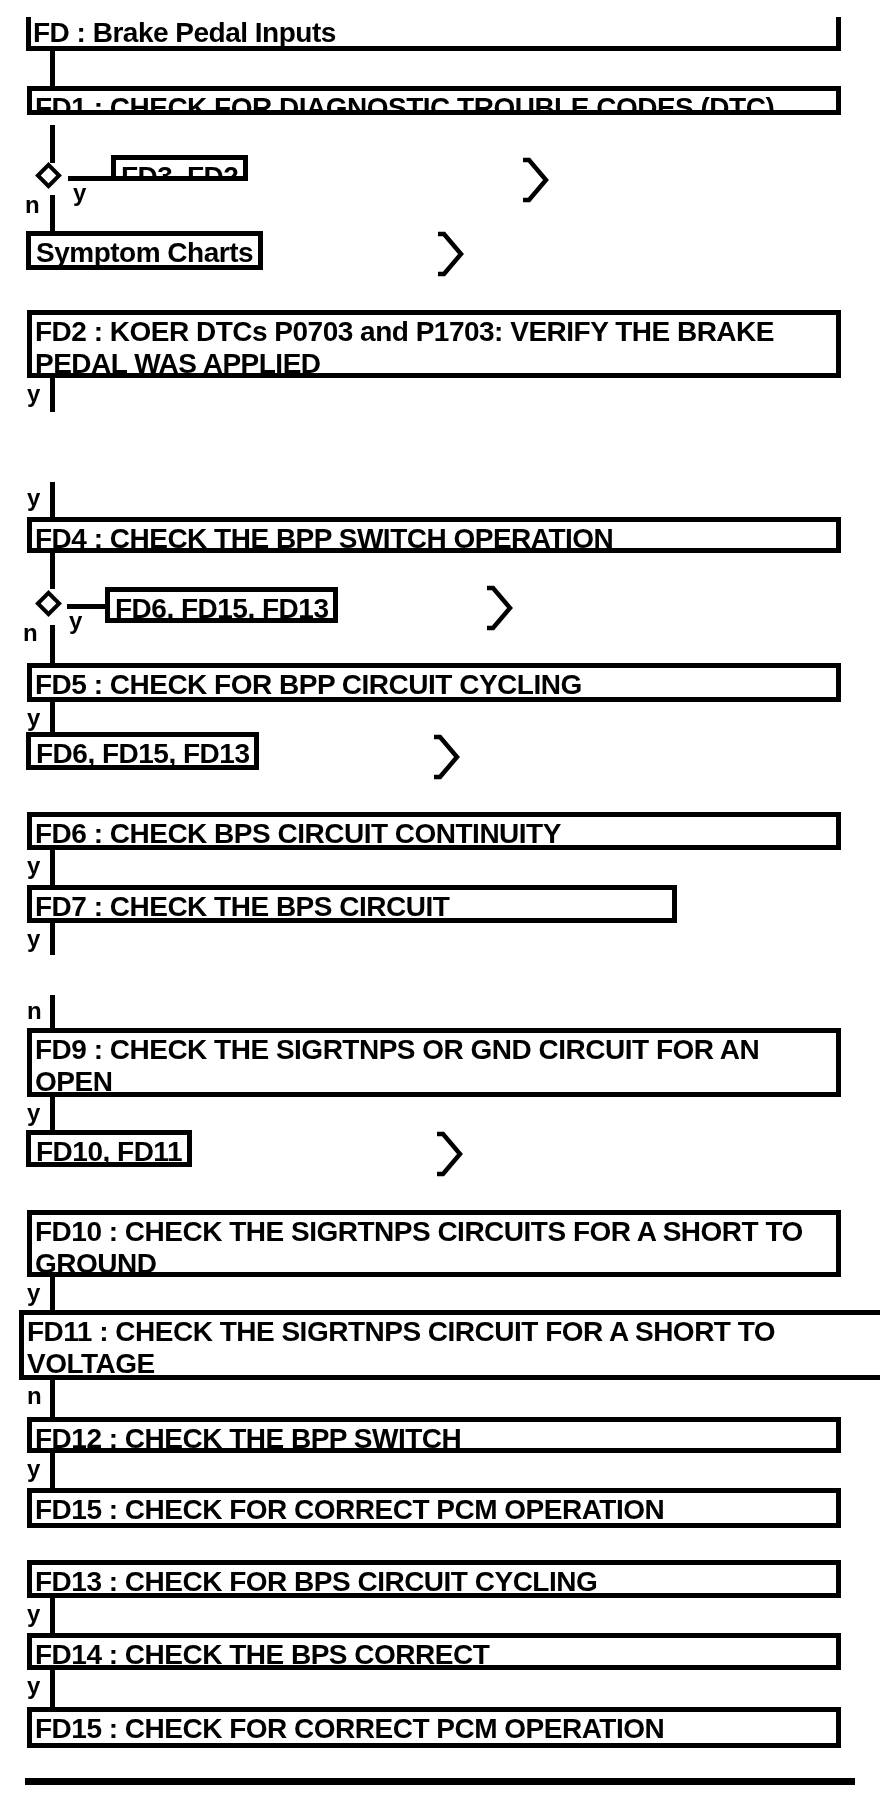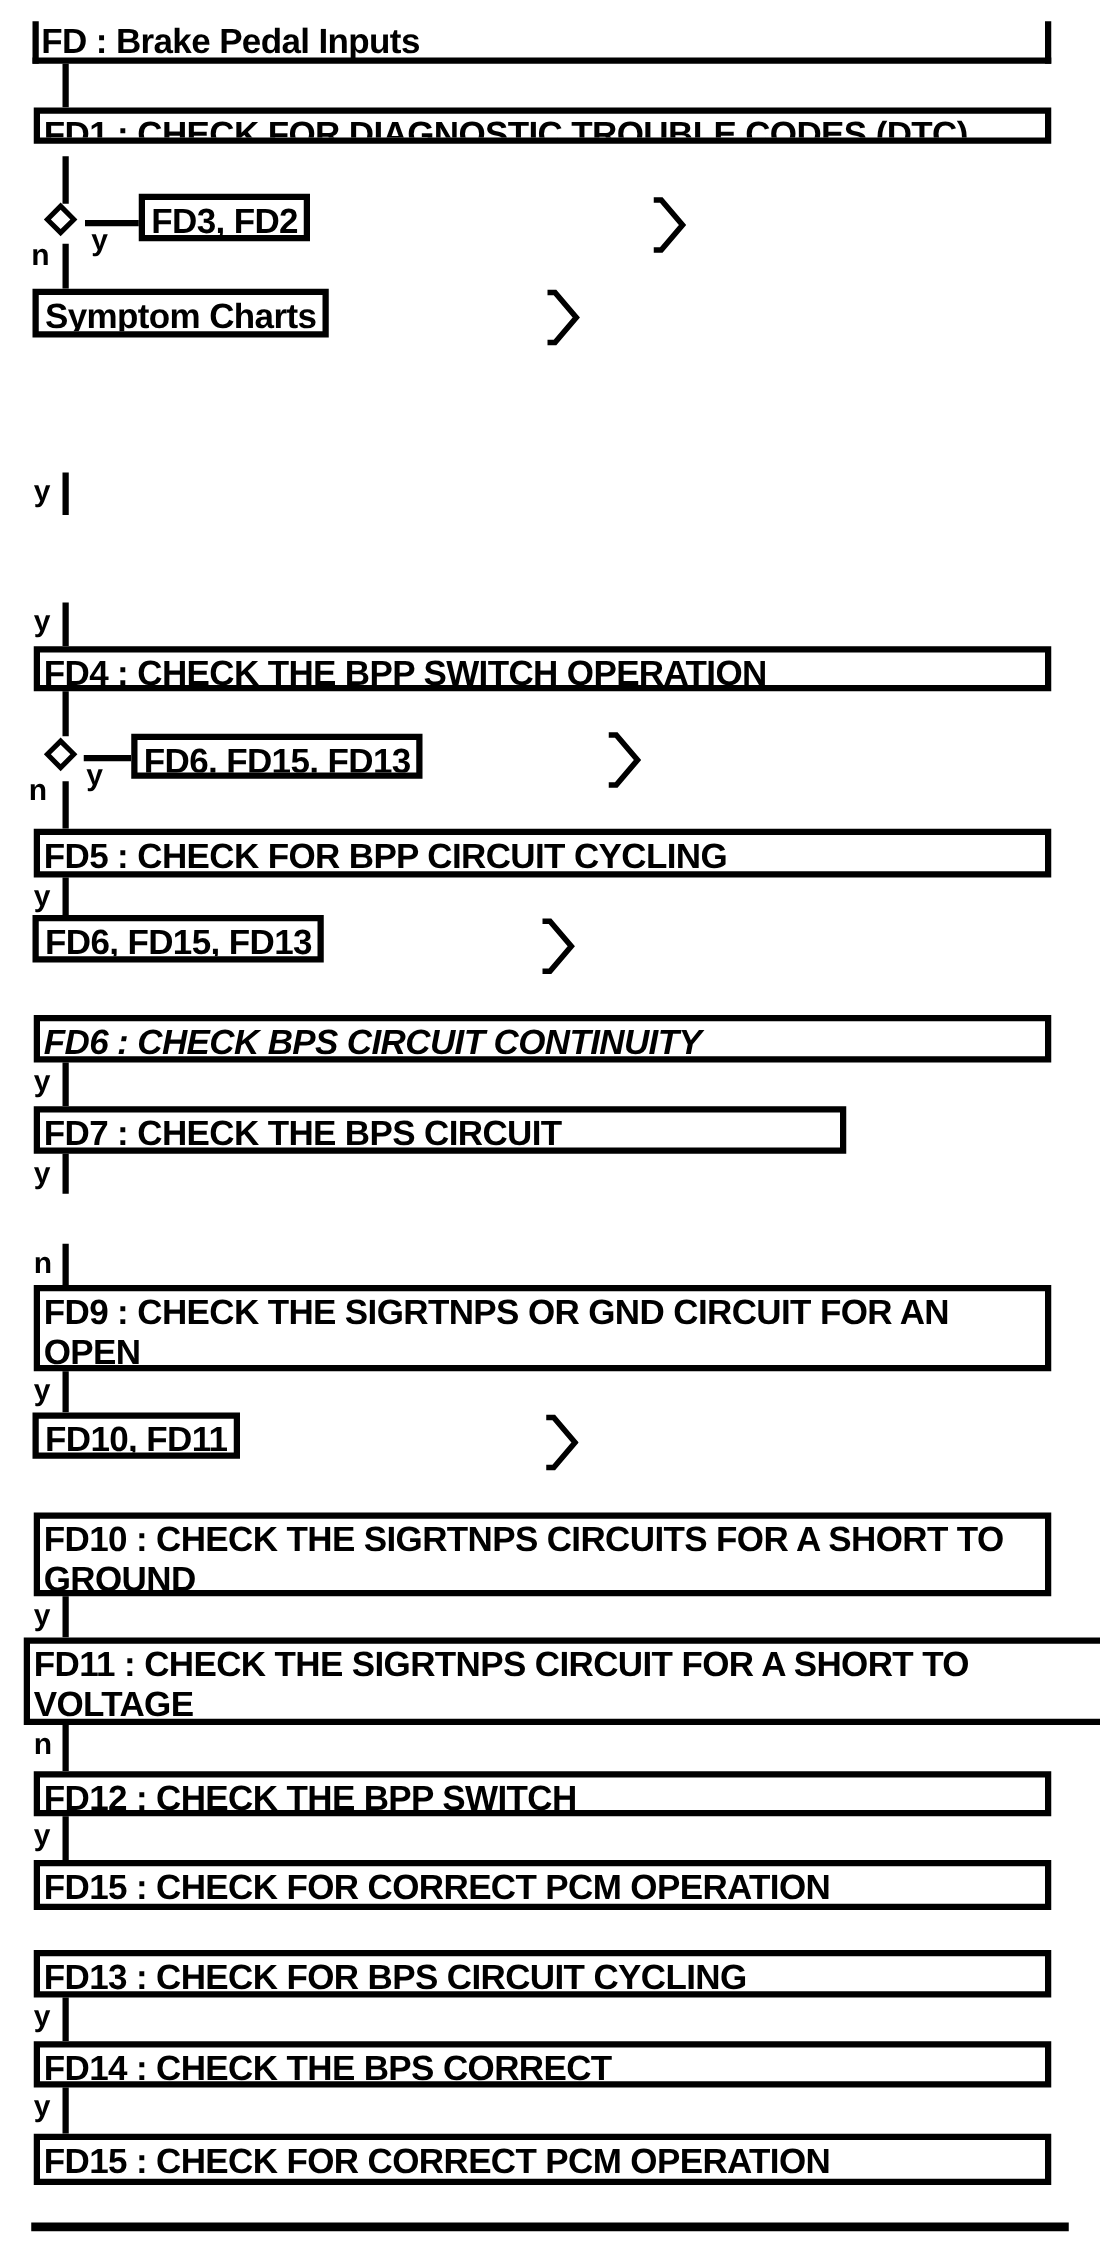--- a/index.html
+++ b/index.html
@@ -36,37 +36,39 @@
 
   <div class="box" style="left:27px; top:86px; width:814px; height:29px;">FD1 : CHECK FOR DIAGNOSTIC TROUBLE CODES (DTC)</div>
 
   <div class="vline" style="left:50px; top:125px; height:38px;"></div>
 
   <div class="diamond" style="left:39px; top:166px;"></div>
   <div class="hline" style="left:68px; top:176px; width:44px;"></div>
   <div class="blabel" style="left:25px; top:193px;">n</div>
   <div class="blabel" style="left:73px; top:181px;">y</div>
 
-  <div class="box ref" style="left:111px; top:155px; height:38px;">FD3, FD2</div>
+  <div class="box ref" style="left:111px; top:155px; height:26px;">FD3, FD2</div>
 
   <div class="chev" style="left:521px; top:157px;">
     <svg width="28" height="46" viewBox="0 0 28 46">
         <path d="M2 3 h6 l17 20 l-17 20 h-6" fill="none" stroke="#000" stroke-width="4.5"></path>
       </svg>
   </div>
 
   <div class="vline" style="left:50px; top:195px; height:36px;"></div>
 
   <div class="box ref" style="left:26px; top:231px; height:39px;">Symptom Charts</div>
   <div class="chev" style="left:436px; top:231px;">
     <svg width="28" height="46" viewBox="0 0 28 46">
         <path d="M2 3 h6 l17 20 l-17 20 h-6" fill="none" stroke="#000" stroke-width="4.5"></path>
       </svg>
   </div>
 
+  <div class="box" style="left:27px; top:310px; width:814px; height:68px;">FD2 : KOER DTCs P0703 and P1703: VERIFY THE BRAKE
+PEDAL WAS APPLIED</div>
   <div class="blabel" style="left:27px; top:382px;">y</div>
   <div class="vline" style="left:50px; top:378px; height:34px;"></div>
 
   <div class="blabel" style="left:27px; top:486px;">y</div>
   <div class="vline" style="left:50px; top:482px; height:35px;"></div>
 
   <div class="box" style="left:27px; top:517px; width:814px; height:36px;">FD4 : CHECK THE BPP SWITCH OPERATION</div>
 
   <div class="vline" style="left:50px; top:553px; height:36px;"></div>
 
@@ -88,21 +90,21 @@
   <div class="blabel" style="left:27px; top:706px;">y</div>
   <div class="vline" style="left:50px; top:702px; height:30px;"></div>
 
   <div class="box ref" style="left:26px; top:732px; height:38px;">FD6, FD15, FD13</div>
   <div class="chev" style="left:432px; top:734px;">
     <svg width="28" height="46" viewBox="0 0 28 46">
         <path d="M2 3 h6 l17 20 l-17 20 h-6" fill="none" stroke="#000" stroke-width="4.5"></path>
       </svg>
   </div>
 
-  <div class="box" style="left:27px; top:812px; width:814px; height:38px;font-style:italic;">FD6 : CHECK BPS CIRCUIT CONTINUITY</div>
+  <div class="box" style="left:27px; top:812px; width:814px; height:38px;">FD6 : CHECK BPS CIRCUIT CONTINUITY</div>
   <div class="blabel" style="left:27px; top:854px;">y</div>
   <div class="vline" style="left:50px; top:850px; height:35px;"></div>
 
   <div class="box" style="left:27px; top:885px; width:650px; height:38px;">FD7 : CHECK THE BPS CIRCUIT</div>
   <div class="blabel" style="left:27px; top:927px;">y</div>
   <div class="vline" style="left:50px; top:923px; height:32px;"></div>
 
   <div class="blabel" style="left:27px; top:999px;">n</div>
   <div class="vline" style="left:50px; top:995px; height:33px;"></div>
 

